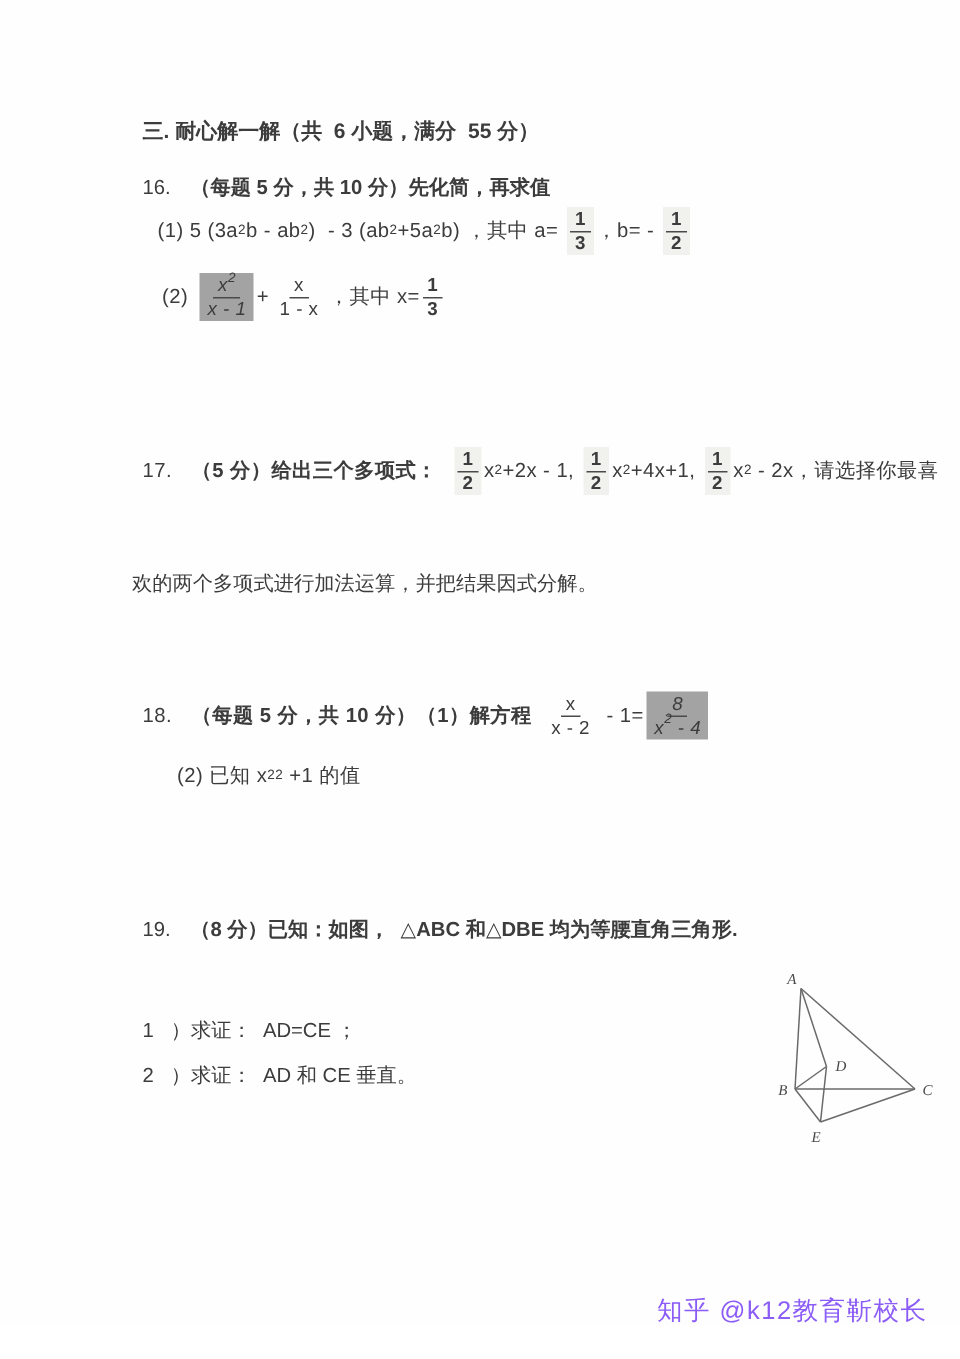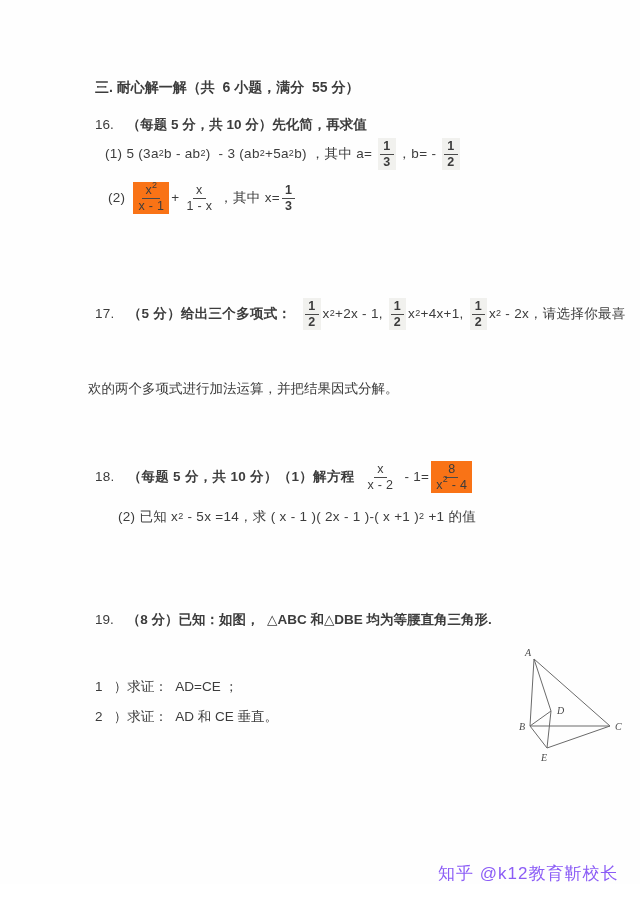--- a/index.html
+++ b/index.html
@@ -9,21 +9,21 @@
   }
   .row{position:absolute;display:flex;align-items:center;white-space:pre;font-size:13.5px;line-height:1.3;}
   .qnum{margin-right:13px;}
   .bold{font-weight:700;}
   .math{font-size:13.5px;letter-spacing:0.3px;}
   sup{font-size:9px;line-height:0;position:relative;top:-1px;}
   .frac{display:inline-flex;flex-direction:column;align-items:center;justify-content:center;
         line-height:1.15;font-size:12.5px;vertical-align:middle;padding:1px 2px;margin:0 2px;}
   .frac .top{border-bottom:1.2px solid #4a4a4a;padding:0 3px;text-align:center;}
   .frac .bot{padding:0 3px;text-align:center;}
-  .hl{background:#f97316;}
+  .hl{background:#a3a3a3;font-style:italic;}
   .hl-soft{background:#f1f1ee;}
   #figure{position:absolute;left:503px;top:646px;}
   #figure text{font-family:"Liberation Serif","DejaVu Serif",serif;font-style:italic;font-size:10px;fill:#4a4a4a;}
   #figure line{stroke:#6a6a6a;stroke-width:1;}
   #watermark{position:absolute;left:438px;top:862px;font-size:17px;color:#8b5cf6;letter-spacing:1px;}
 </style>
 </head>
 <body>
 
 <div id="page">
@@ -97,21 +97,21 @@
       <span class="top">x</span>
       <span class="bot">x - 2</span>
     </span>
     <span> - 1=</span>
     <span class="frac hl">
       <span class="top">8</span>
       <span class="bot"><span>x</span><sup>2</sup><span> - 4</span></span>
     </span>
   </div>
   <div class="row math" style="left:118px;top:508px;">
-    <span>(2) 已知 x</span><sup>2</sup><span> - 5x =14，求 ( x - 1 )( 2x - 1 )-( x +1 )</span><sup>2</sup><span> +1 的值</span>
+    <span>(2) 已知 x</span><sup>2</sup><sup>2</sup><span> +1 的值</span>
   </div>
 
   <div class="row" style="left:95px;top:611px;">
     <span class="qnum">19.</span>
     <span class="bold">（8 分）已知：如图，  △ABC 和△DBE 均为等腰直角三角形.</span>
   </div>
   <div class="row" style="left:95px;top:678px;">
     <span>1</span>
     <span>   ）求证：  AD=CE ；</span>
   </div>

